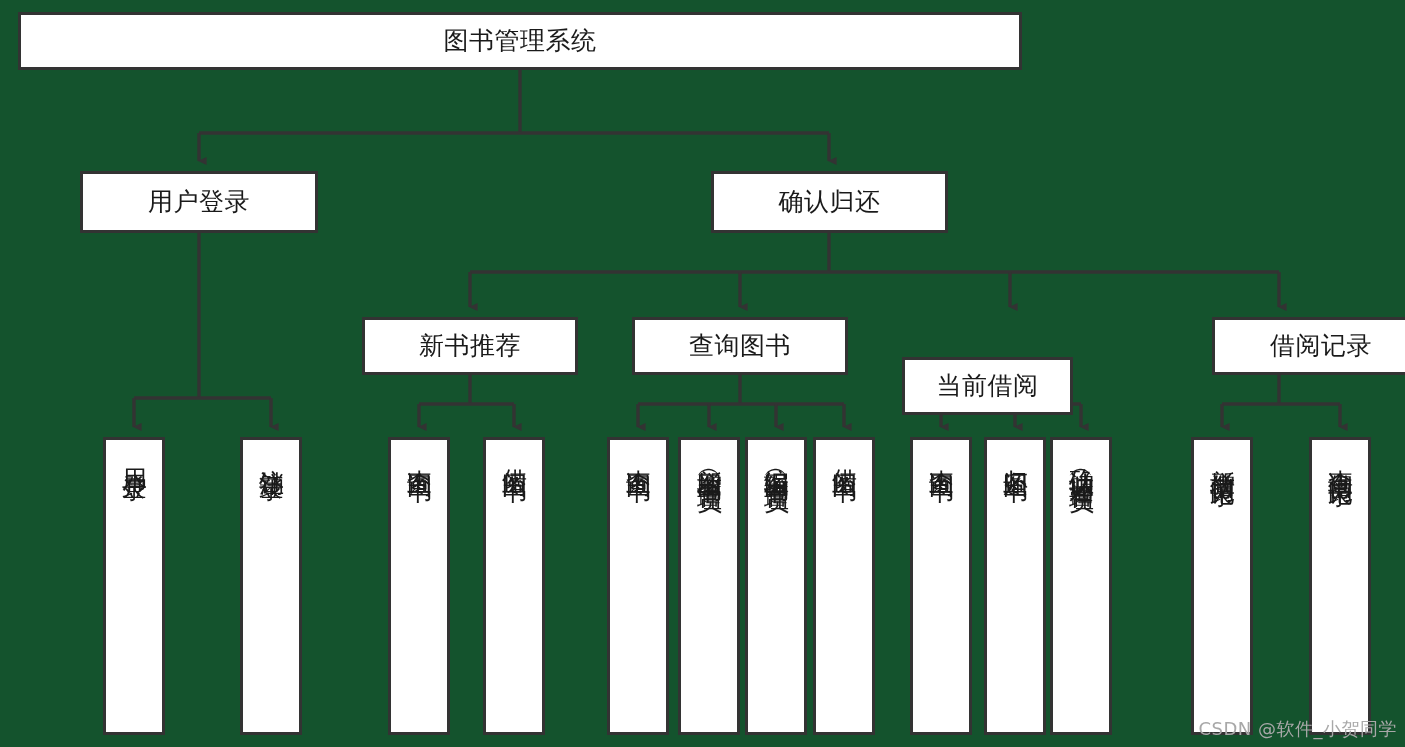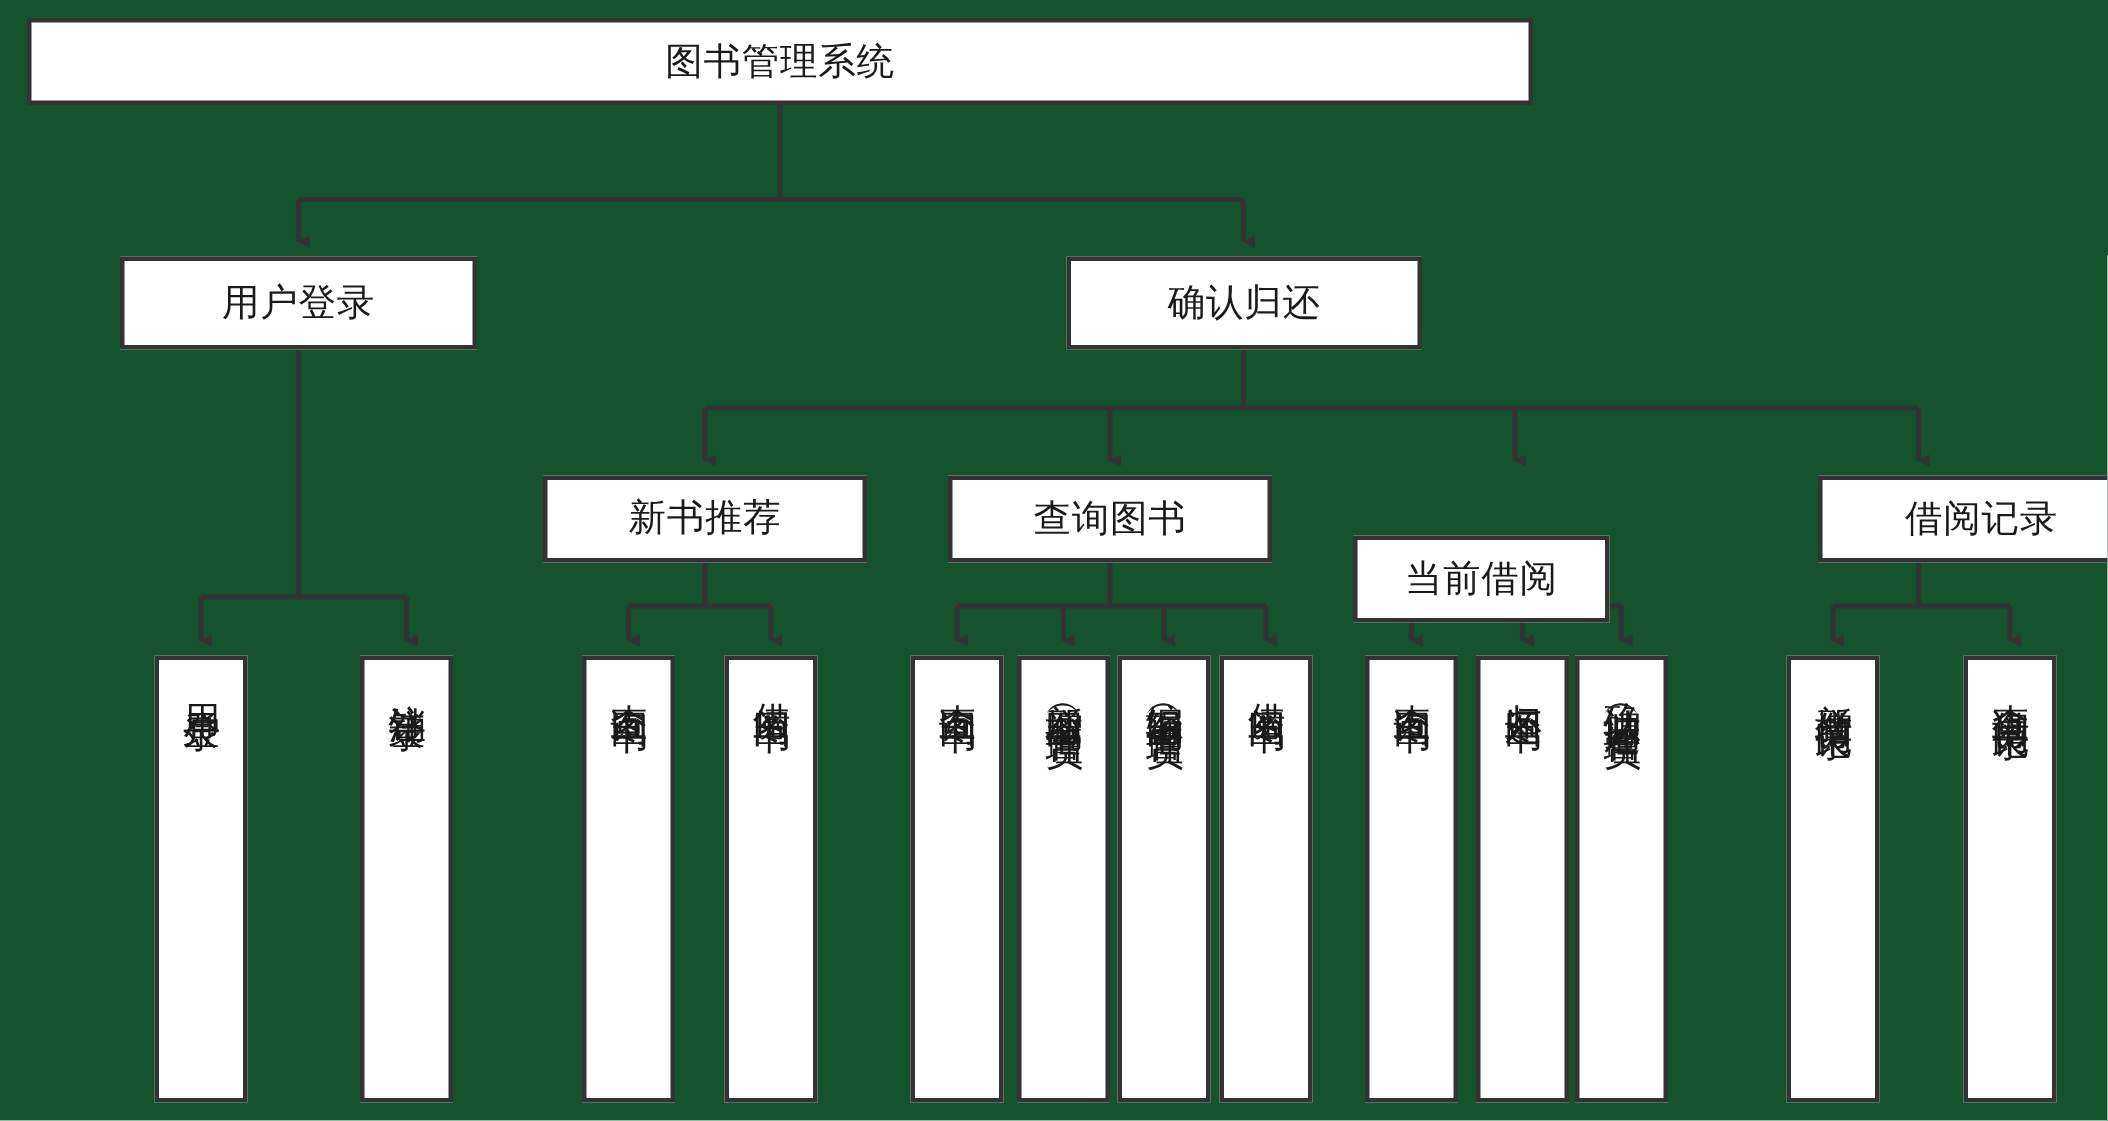--- a/index.html
+++ b/index.html
@@ -171,13 +171,14 @@
         <span class="lbl">确认归还（管理员）</span>
       </div>
       <div class="node v" style="left: 1191px; top: 437px; width: 62px; height: 298px;">
         <span class="lbl">新增借阅记录</span>
       </div>
       <div class="node v" style="left: 1309px; top: 437px; width: 62px; height: 298px;">
         <span class="lbl">查询借阅记录</span>
       </div>
     </div>
 
+  <div id="watermark">CSDN @软件_小贺同学</div>
 </div>
 
 </body></html>

